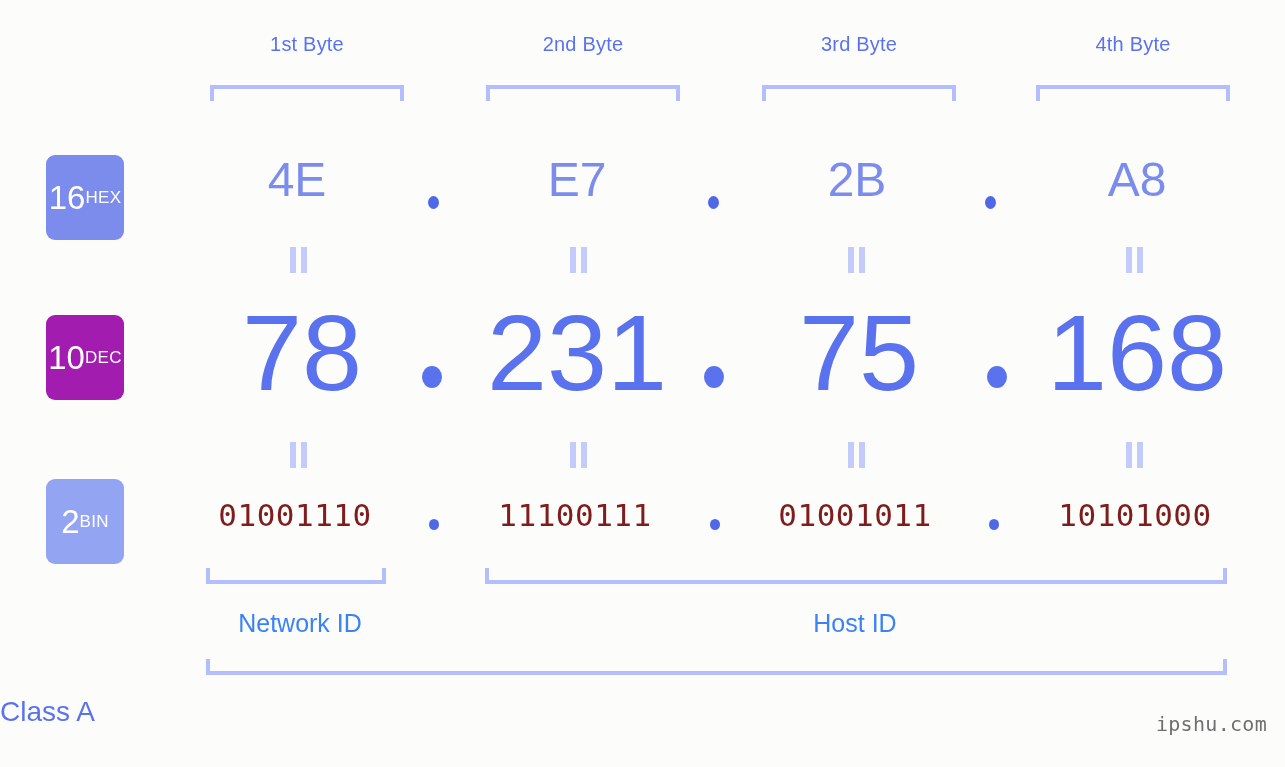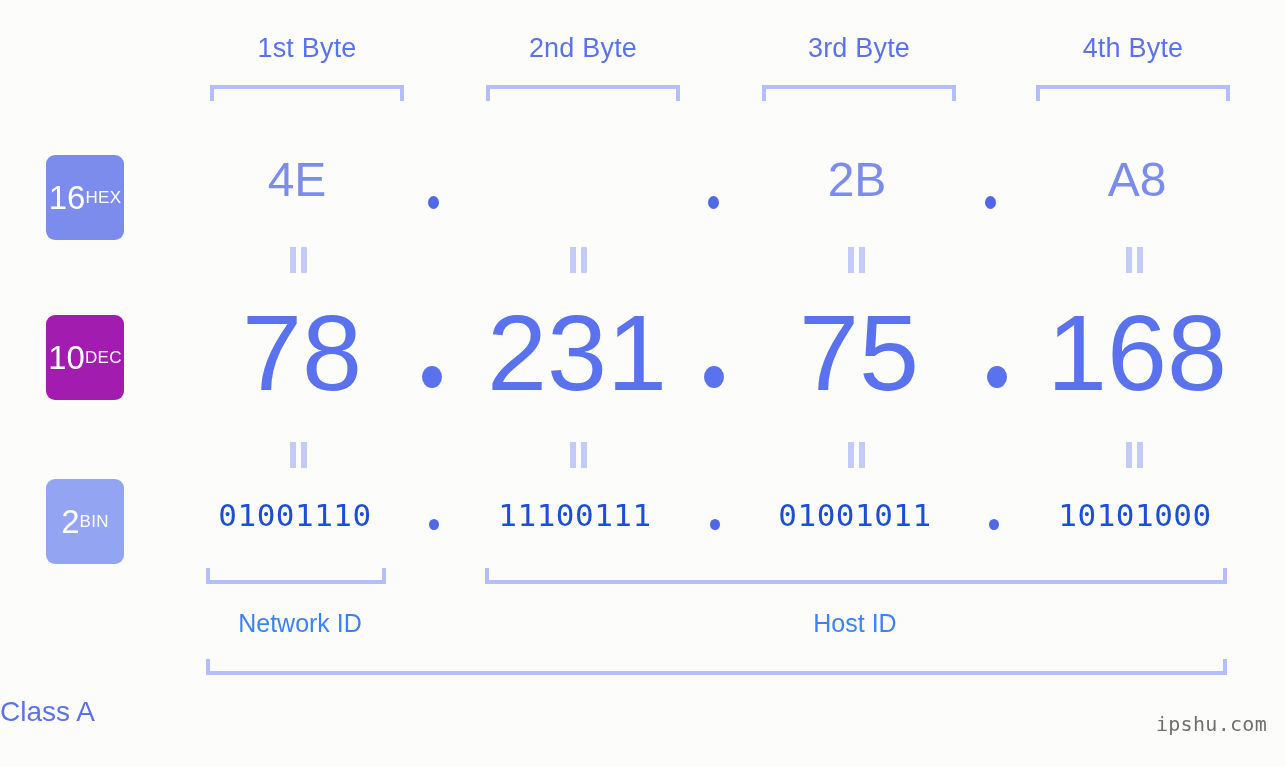--- a/index.html
+++ b/index.html
@@ -19,21 +19,21 @@
   #canvas {
     position: relative;
     width: 1285px;
     height: 767px;
   }
 
   
   .byte-label {
     position: absolute;
     top: 33px;
-    font-size: 27px;
+    font-size: 20px;
     color: #5a72ee;
     text-align: center;
     letter-spacing: 0.2px;
     white-space: nowrap;
   }
 
   
   .bracket-down {
     position: absolute;
     height: 16px;
@@ -118,21 +118,21 @@
     border-radius: 50%;
     background: #5a72ee;
   }
 
   
   .bin-val {
     position: absolute;
     top: 500px;
     font-family: "DejaVu Sans Mono", "Liberation Mono", monospace;
     font-size: 31px;
-    color: #1d4ed8;
+    color: #7f1d1d;
     text-align: center;
     white-space: nowrap;
     letter-spacing: 0.5px;
     line-height: 1;
   }
   .bin-dot {
     position: absolute;
     top: 519px;
     width: 10px;
     height: 11px;
@@ -211,20 +211,21 @@
     <span class="num">10</span>
     <span class="abbr">DEC</span>
   </div>
   <div class="badge" id="badge-bin">
     <span class="num">2</span>
     <span class="abbr">BIN</span>
   </div>
 
   <div class="hex-val" style="left:200px;width:194px;">4E</div>
   <div class="hex-dot" style="left:428px;"></div>
+  <div class="hex-val" style="left:480px;width:194px;">E7</div>
   <div class="hex-dot" style="left:708px;"></div>
   <div class="hex-val" style="left:760px;width:194px;">2B</div>
   <div class="hex-dot" style="left:985px;"></div>
   <div class="hex-val" style="left:1040px;width:194px;">A8</div>
 
   <div class="eqmark" style="left:288px;top:247px;">
     <i class="b1"></i>
       <i class="b2"></i>
   </div>
   <div class="eqmark" style="left:568px;top:247px;">

